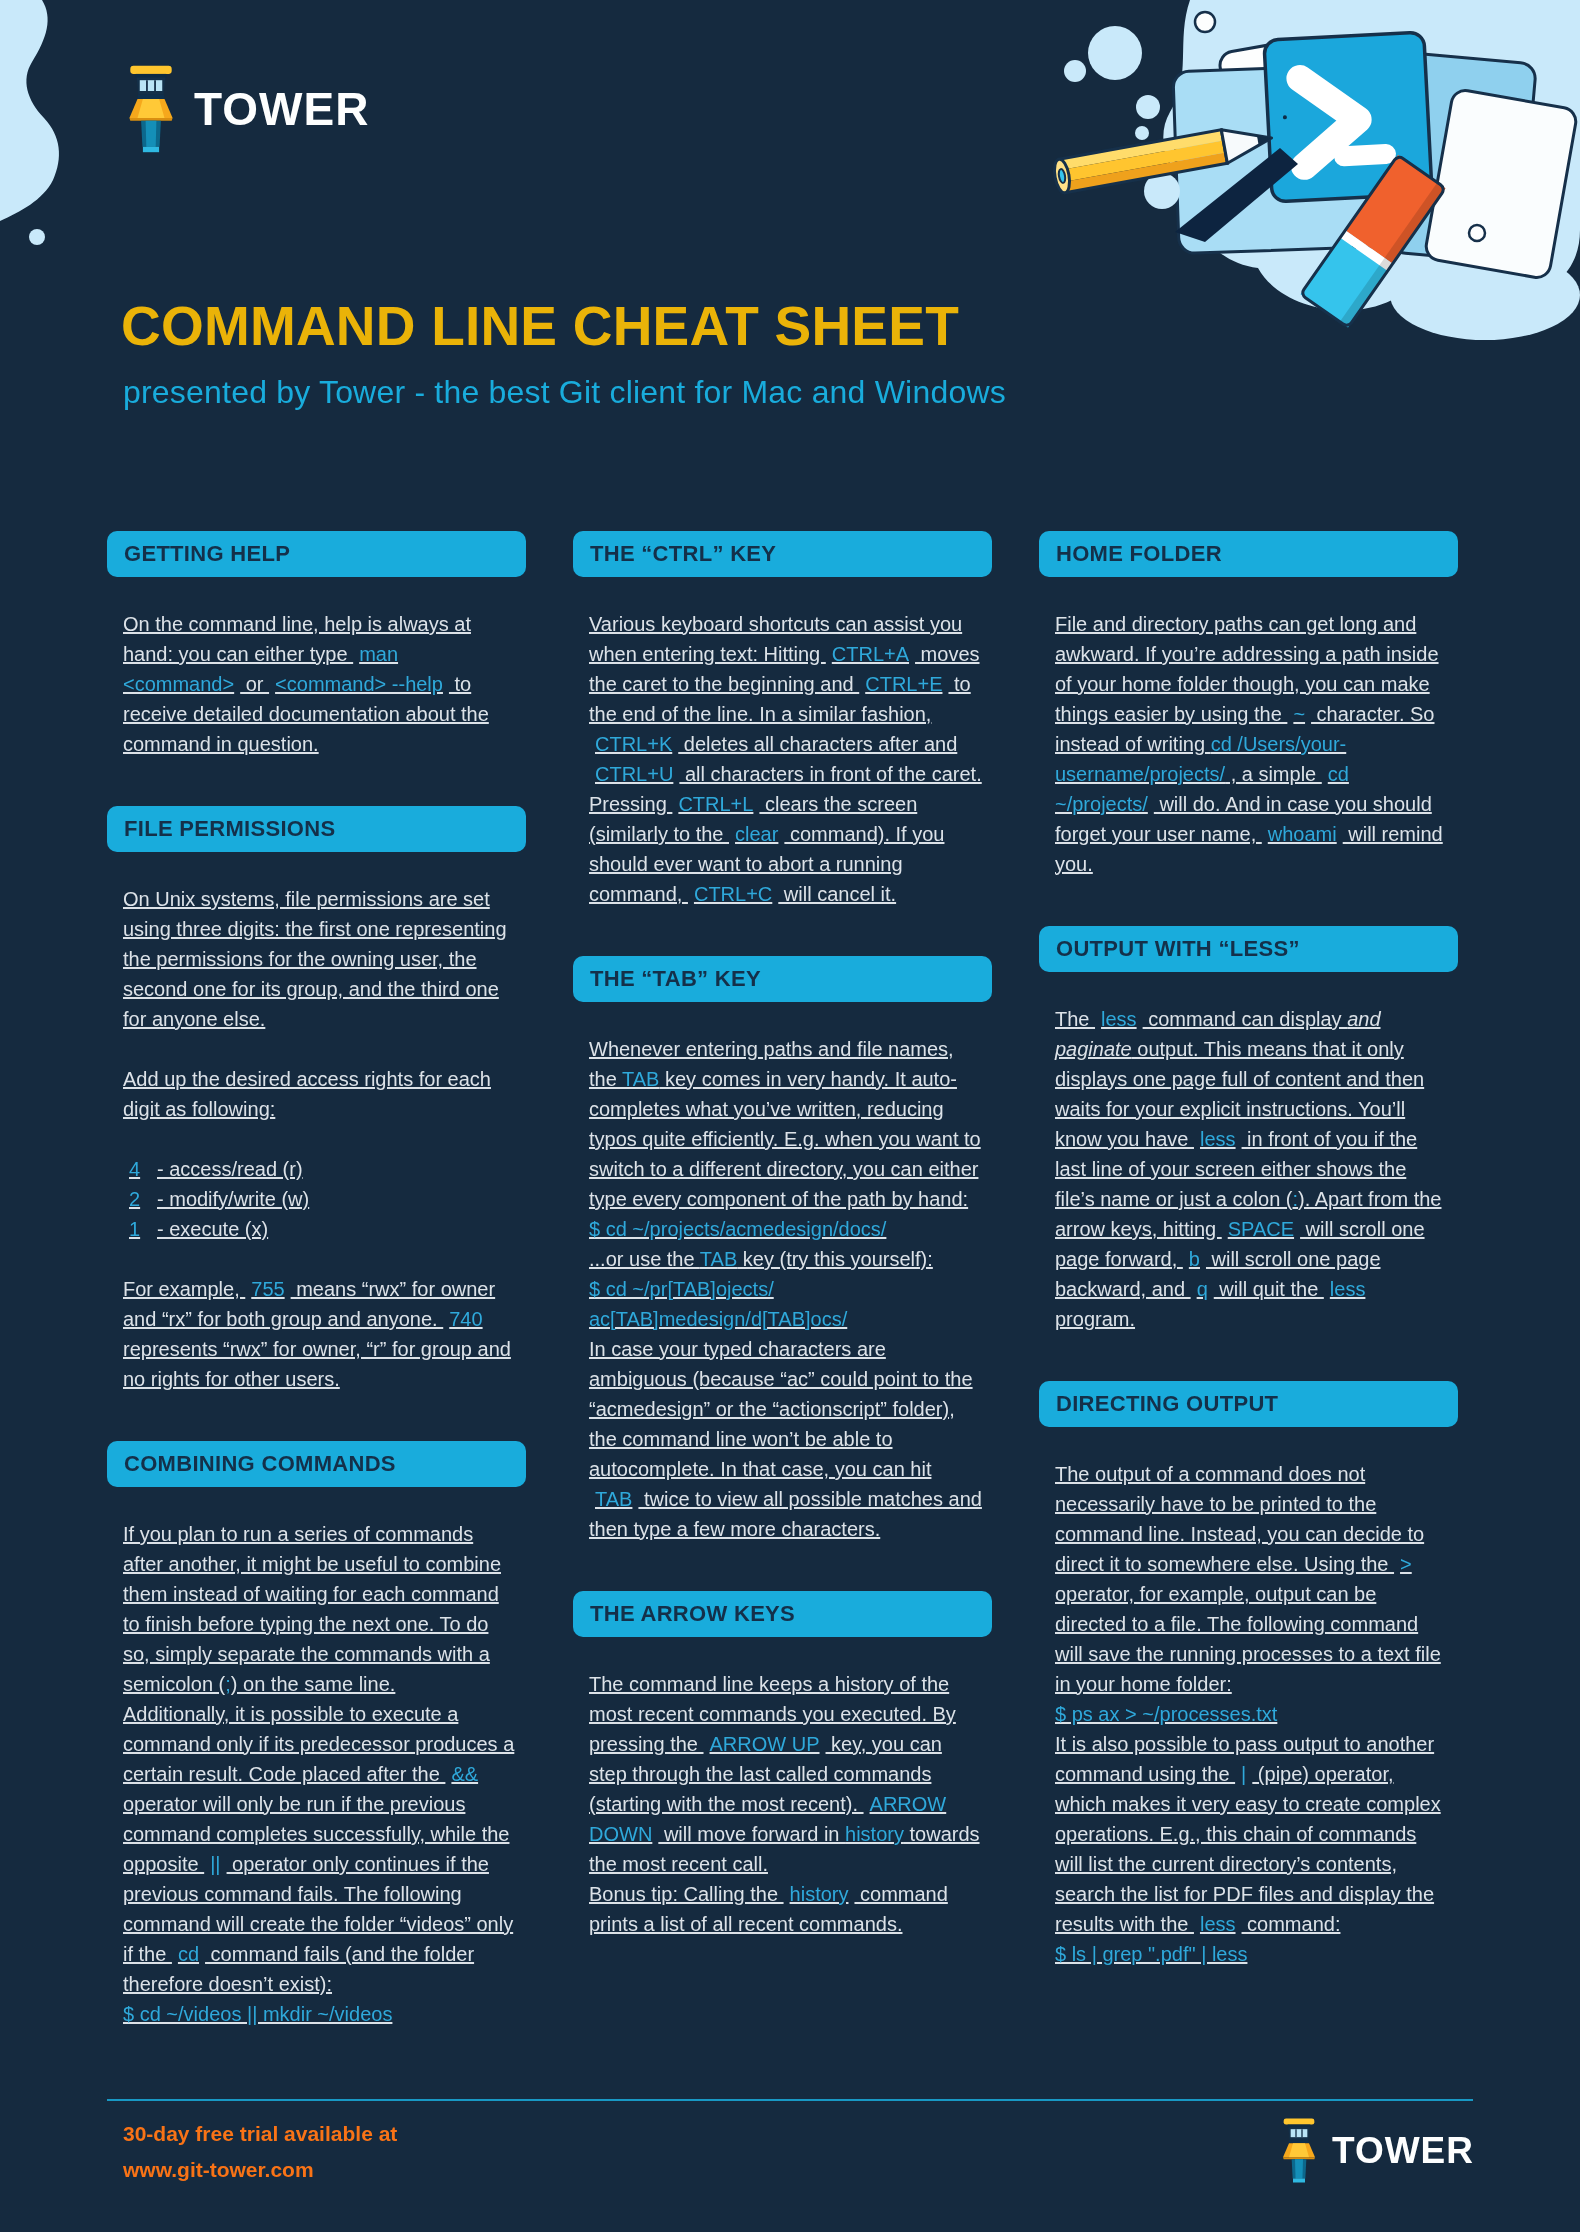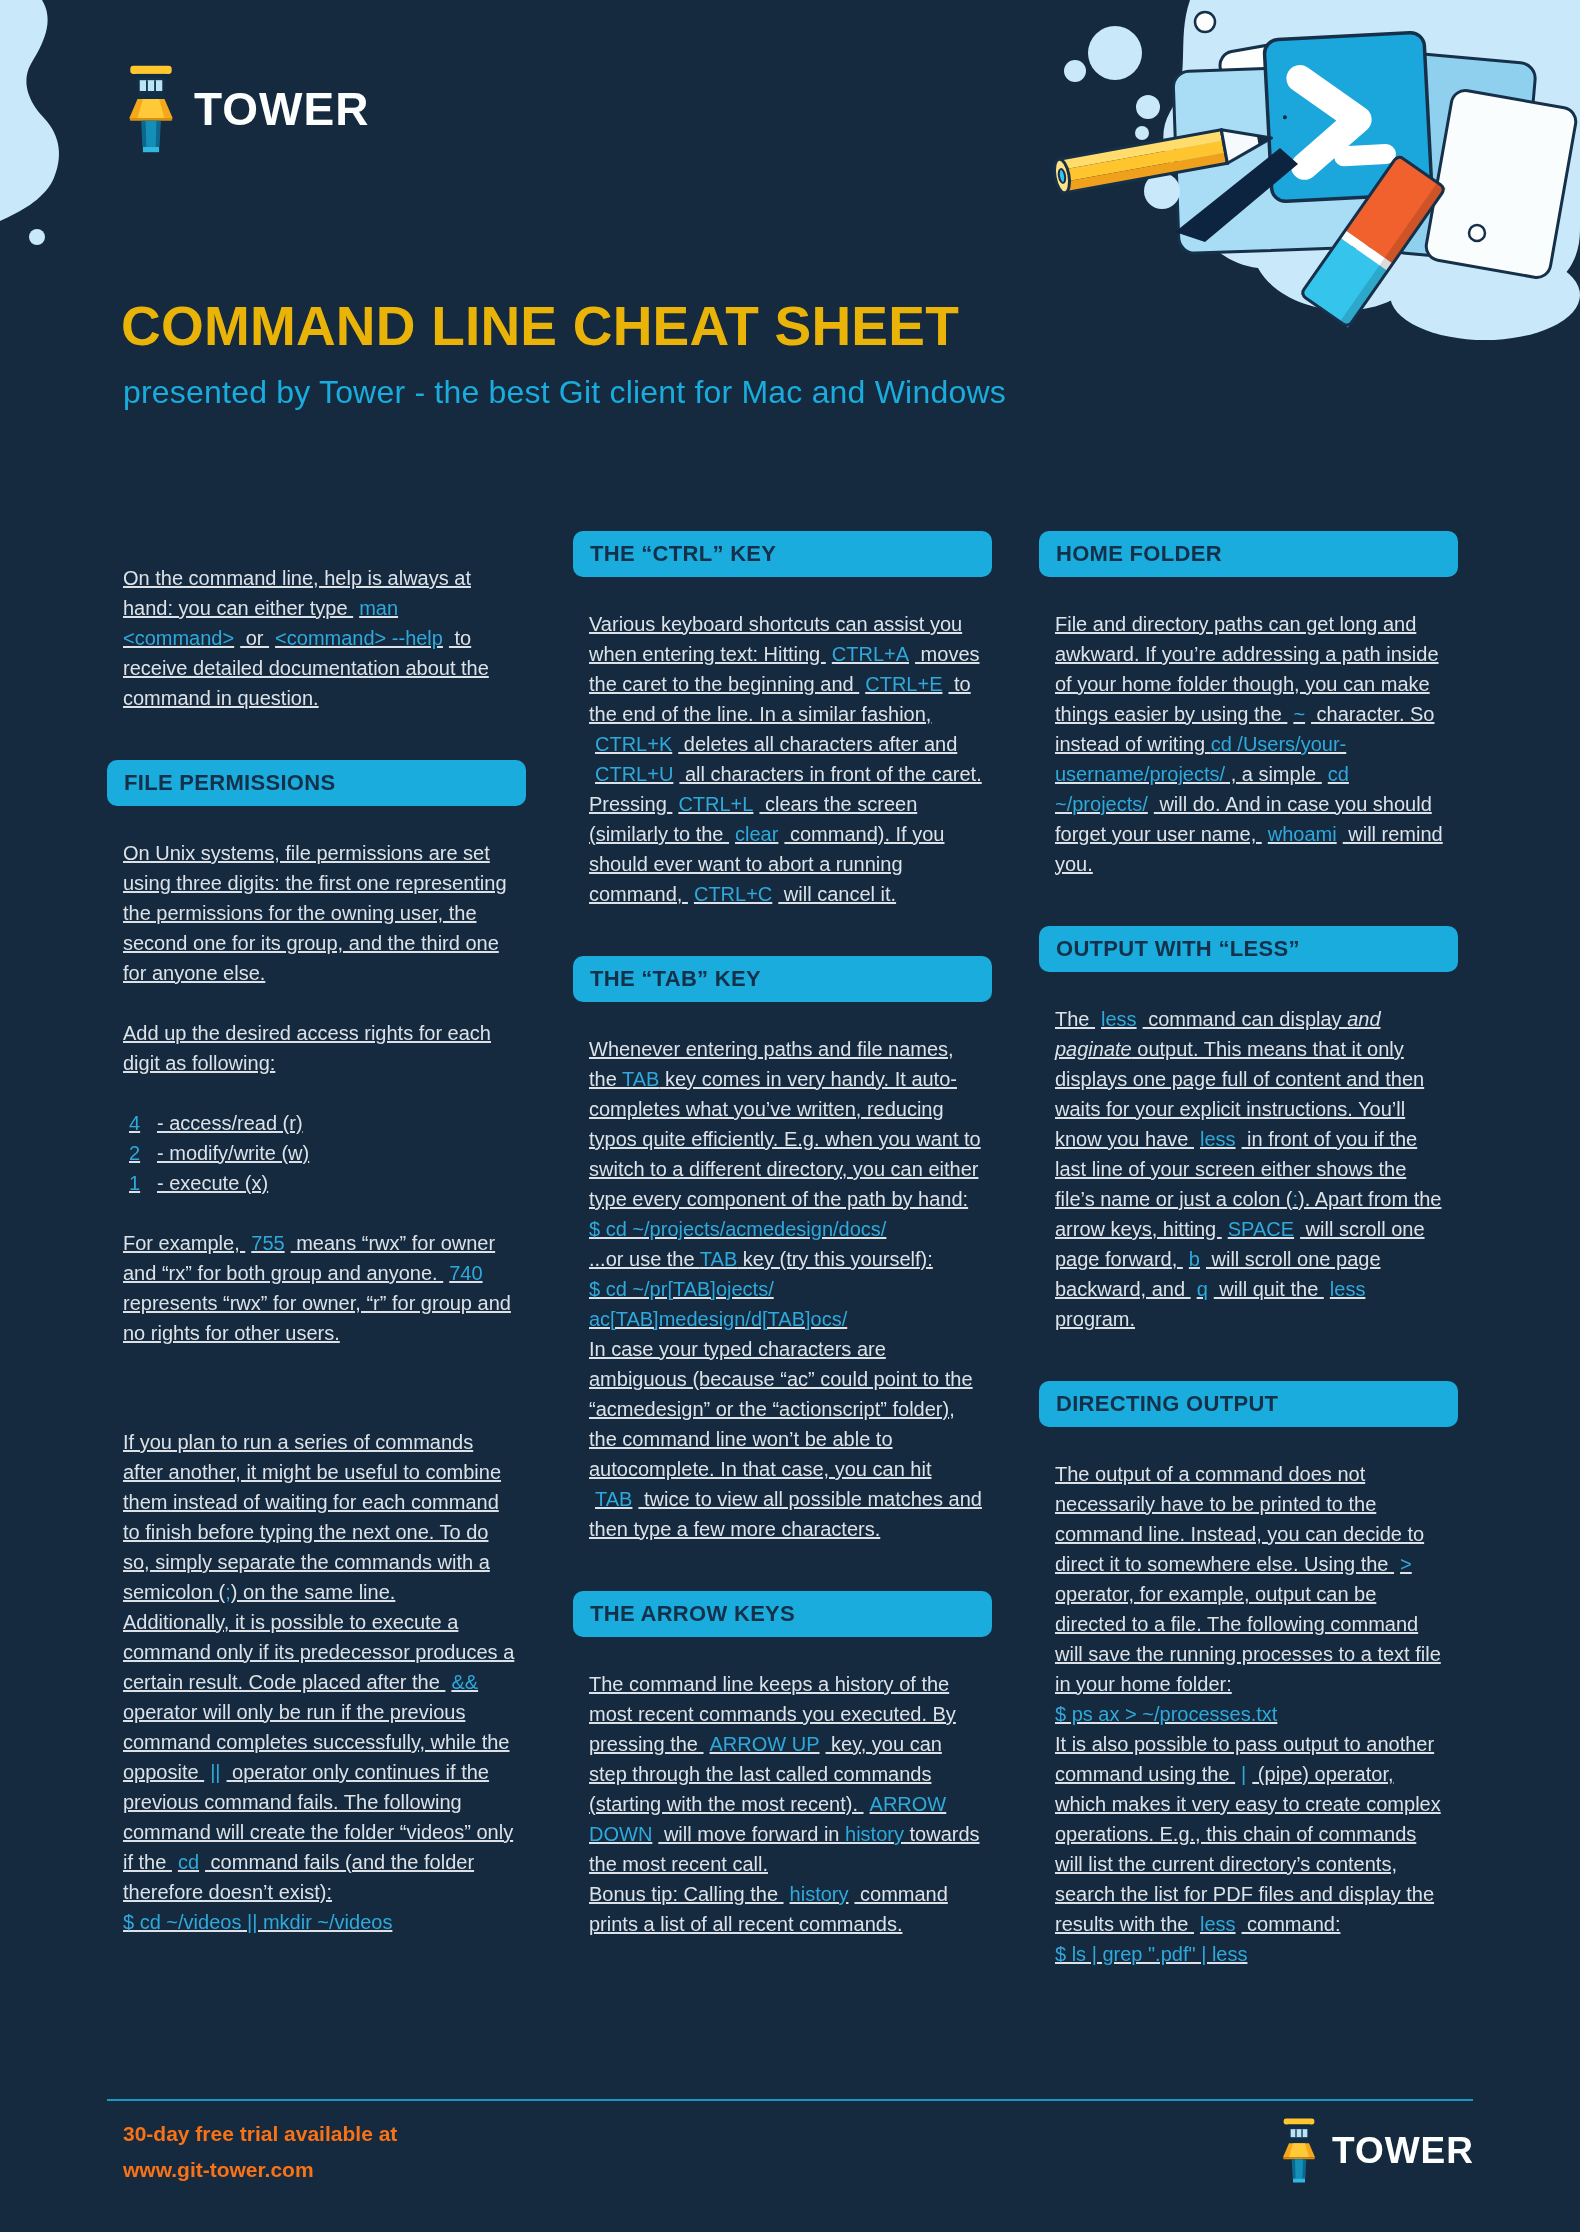--- a/index.html
+++ b/index.html
@@ -112,20 +112,21 @@
     </svg>
     <span class="brand-text">TOWER</span>
   </div>
 
   <div class="page-title">COMMAND LINE CHEAT SHEET</div>
   <div class="page-subtitle">presented by Tower - the best Git client for Mac and Windows</div>
 
   <div class="columns">
     <div class="col">
         <section class="section">
+          <div class="bar">GETTING HELP</div>
           <div class="body">
             <p><span>On the command line, help is always at hand: you can either type </span><span class="k">man &lt;command&gt;</span><span> or </span><span class="k">&lt;command&gt; --help</span><span> to receive detailed documentation about the command in question.</span></p>
           </div>
         </section>
         <section class="section">
           <div class="bar">FILE PERMISSIONS</div>
           <div class="body">
             <p><span>On Unix systems, file permissions are set using three digits: the first one representing the permissions for the owning user, the second one for its group, and the third one for anyone else.</span></p>
             <p class="gap"><span>Add up the desired access rights for each digit as following:</span></p>
             <div class="perm-list">
@@ -139,20 +140,21 @@
               </div>
               <div class="perm-row">
                 <span class="num">1</span>
                 <span>- execute (x)</span>
               </div>
             </div>
             <p><span>For example, </span><span class="k">755</span><span> means “rwx” for owner and “rx” for both group and anyone. </span><span class="k">740</span><span> represents “rwx” for owner, “r” for group and no rights for other users.</span></p>
           </div>
         </section>
         <section class="section">
+          <div class="bar">COMBINING COMMANDS</div>
           <div class="body">
             <p><span>If you plan to run a series of commands after another, it might be useful to combine them instead of waiting for each command to finish before typing the next one. To do so, simply separate the commands with a semicolon (</span><span class="c">;</span><span>) on the same line.</span><br><span>Additionally, it is possible to execute a command only if its predecessor produces a certain result. Code placed after the </span><span class="k">&amp;&amp;</span><span> operator will only be run if the previous command completes successfully, while the opposite </span><span class="k">||</span><span> operator only continues if the previous command fails. The following command will create the folder “videos” only if the </span><span class="k">cd</span><span> command fails (and the folder therefore doesn’t exist):</span></p>
             <div class="codeline">$ cd ~/videos || mkdir ~/videos</div>
           </div>
         </section>
       </div>
     <div class="col">
         <section class="section">
           <div class="bar">THE “CTRL” KEY</div>
           <div class="body">

